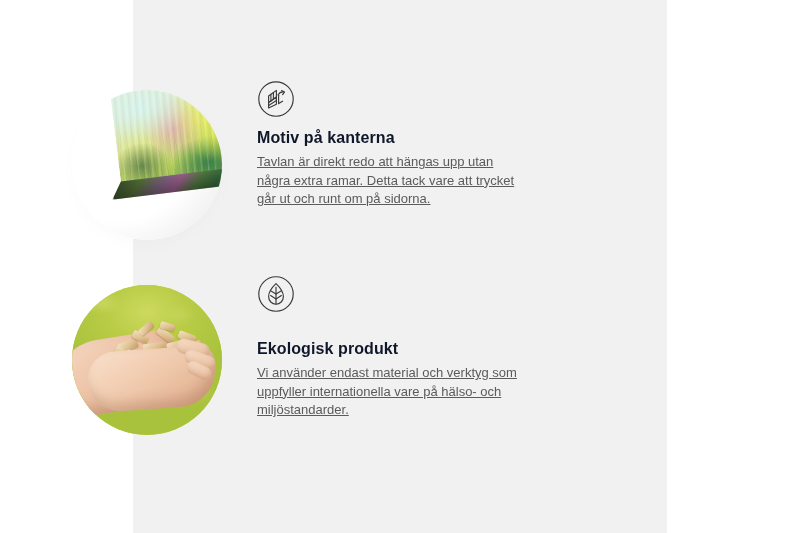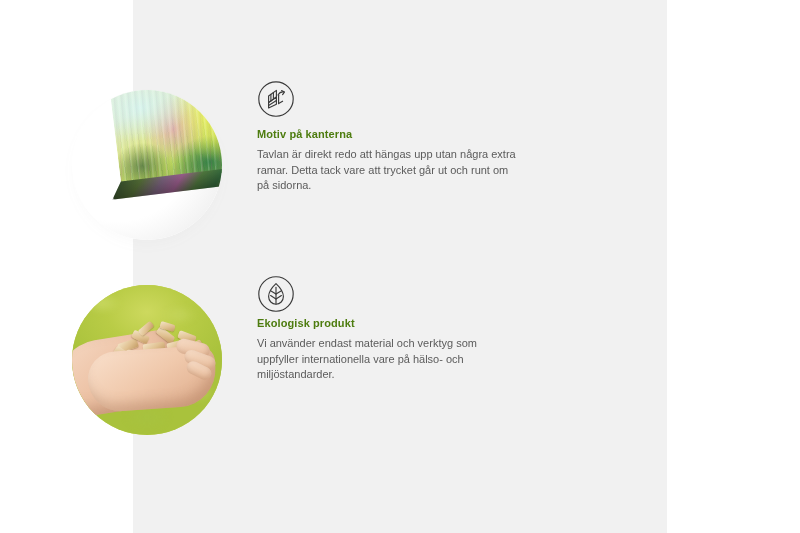--- a/index.html
+++ b/index.html
@@ -224,35 +224,36 @@
   }
   .icon-circle svg { display: block; width: 38px; height: 38px; }
 
   
   .text-col {
     position: absolute;
     left: 257px;
     width: 262px;
   }
   .feature.row-1 .text-col { top: 58px; }
-  .feature.row-2 .text-col { top: 52px; }
+  .feature.row-2 .text-col { top: 74px; }
 
   .feature-title {
     margin: 0 0 6px 0;
-    font-size: 11px;
+    font-size: 16px;
     font-weight: 700;
     line-height: 1.2;
-    color: #4d7c0f;
+    color: #0f172a;
     letter-spacing: .1px;
   }
   .feature-body {
     margin: 0;
-    font-size: 11px;
+    font-size: 13px;
     line-height: 1.42;
     color: #5b5b5b;
+    text-decoration: underline;
   }
 </style>
 </head>
 <body>
 
 <div class="canvas-root">
 
   <div class="panel"></div>
 
   <div class="feature row-1">

